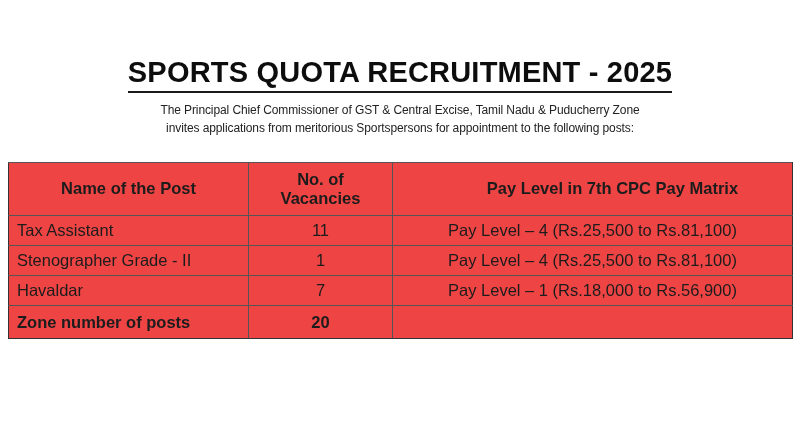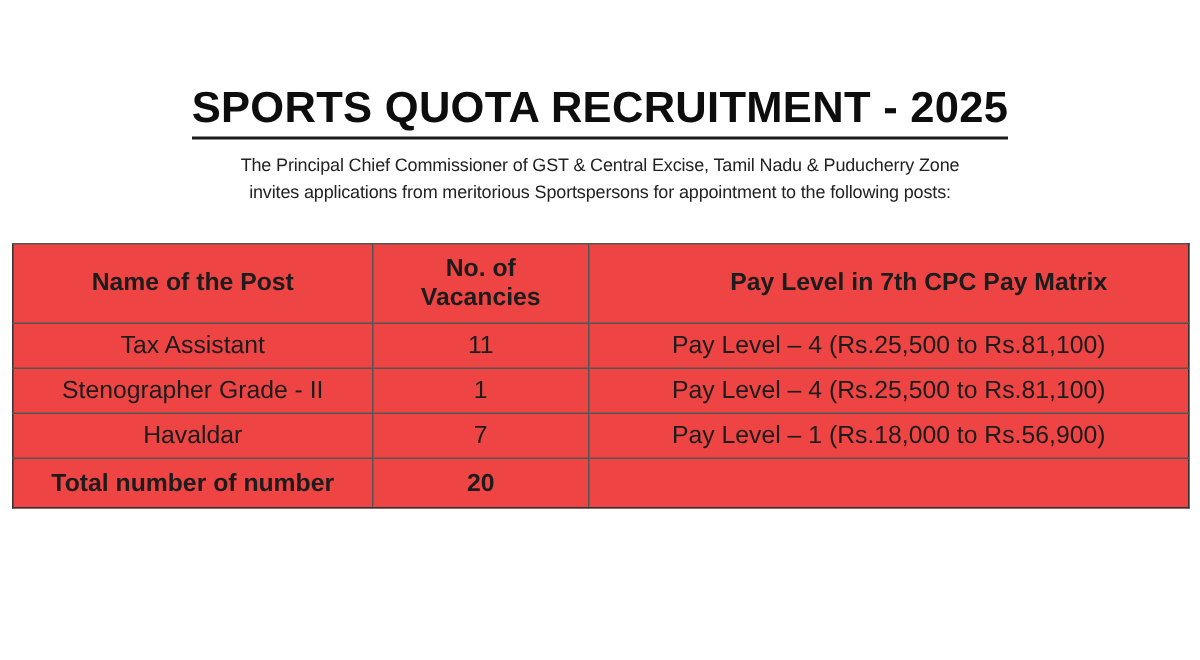--- a/index.html
+++ b/index.html
@@ -90,21 +90,21 @@
     border-top: 1.6px solid #333333;
     line-height: 1.18;
   }
   thead th.first { border-left: 1.6px solid #333333; }
   thead th.last { border-right: 1.6px solid #333333; padding-left: 48px; }
 
   tbody td {
     height: 30px;
   }
   td.post-name {
-    text-align: center;
+    text-align: left;
   }
   td.vacancies {
     text-align: center;
   }
   td.paylevel {
     text-align: center;
   }
   tr.total-row td {
     font-weight: bold;
     height: 33px;
@@ -157,21 +157,21 @@
           <td class="post-name">Stenographer Grade - II</td>
           <td class="vacancies">1</td>
           <td class="paylevel">Pay Level – 4 (Rs.25,500 to Rs.81,100)</td>
         </tr>
         <tr>
           <td class="post-name">Havaldar</td>
           <td class="vacancies">7</td>
           <td class="paylevel">Pay Level – 1 (Rs.18,000 to Rs.56,900)</td>
         </tr>
         <tr class="total-row">
-          <td class="post-name">Total number of number</td>
+          <td class="post-name">Zone number of posts</td>
           <td class="vacancies">20</td>
           <td class="paylevel"></td>
         </tr>
       </tbody>
     </table>
   </div>
 
 </div>
 
 </body></html>

